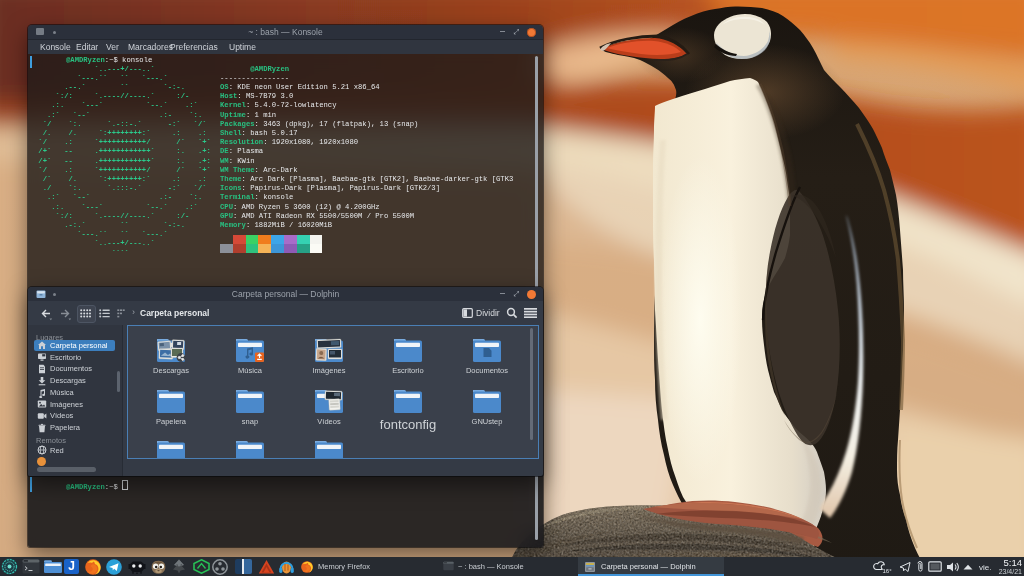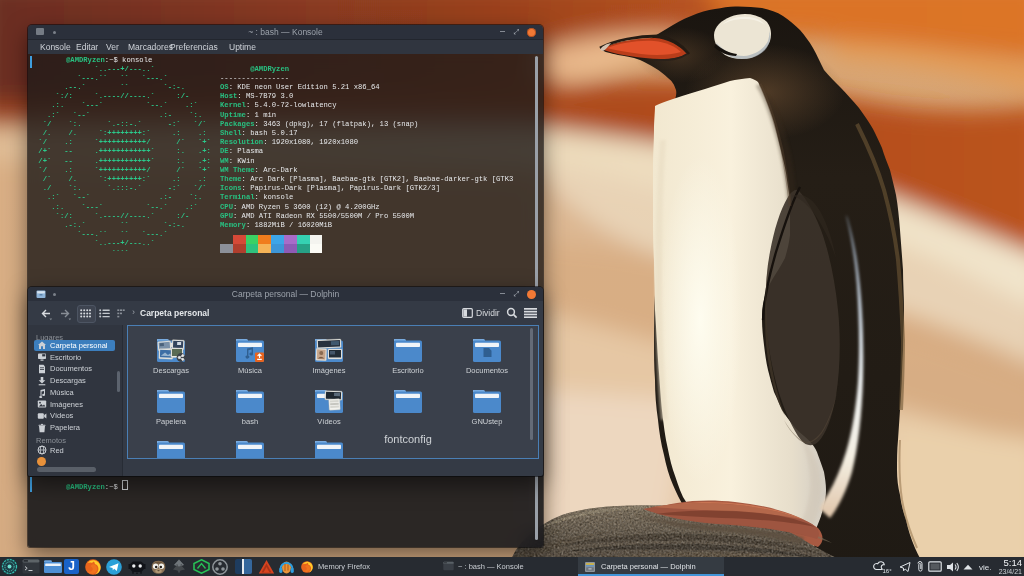--- a/index.html
+++ b/index.html
@@ -457,21 +457,21 @@
             <rect x="2" y="4.6" width="28" height="21.4" rx="1.6" fill="url(#fgrad)" opacity="0"></rect>
             <rect x="4" y="6.8" width="24" height="4.2" rx="0.8" fill="#f0f4f8"></rect>
           </svg></div>
         <div style="position:absolute;left:3px;top:91px;width:80px;text-align:center;font-size:7.5px;color:#ced2d6;">Papelera</div>
         <div style="position:absolute;left:106px;top:61px;"><svg width="32" height="27" viewBox="0 0 32 27">
             <path d="M2,3 h10.5 a1.5,1.5 0 0 1 1.5,1.5 v1 h-12 z" fill="#79abdf"></path>
             <rect x="2" y="4.6" width="28" height="21.4" rx="1.6" fill="#4b89cb"></rect>
             <rect x="2" y="4.6" width="28" height="21.4" rx="1.6" fill="url(#fgrad)" opacity="0"></rect>
             <rect x="4" y="6.8" width="24" height="4.2" rx="0.8" fill="#f0f4f8"></rect>
           </svg></div>
-        <div style="position:absolute;left:82px;top:91px;width:80px;text-align:center;font-size:7.5px;color:#ced2d6;">bash</div>
+        <div style="position:absolute;left:82px;top:91px;width:80px;text-align:center;font-size:7.5px;color:#ced2d6;">snap</div>
         <div style="position:absolute;left:185px;top:61px;"><svg width="32" height="27" viewBox="0 0 32 27">
             <path d="M2,3 h10.5 a1.5,1.5 0 0 1 1.5,1.5 v1 h-12 z" fill="#79abdf"></path>
             <rect x="2" y="4.6" width="28" height="21.4" rx="1.6" fill="#4b89cb"></rect>
             <rect x="2" y="4.6" width="28" height="21.4" rx="1.6" fill="url(#fgrad)" opacity="0"></rect>
             <rect x="4" y="6.8" width="24" height="4.2" rx="0.8" fill="#f0f4f8"></rect>
             <g transform="translate(12,4) rotate(2 9 4)">
               <rect x="0" y="0" width="17" height="9" rx="0.8" fill="#e9e9e5" stroke="#b9b9b2" stroke-width="0.4"></rect>
               <rect x="1" y="1" width="15" height="7" fill="#1e2730"></rect>
               <rect x="9" y="1.8" width="6" height="3.2" fill="#5a6a7a"></rect>
             </g>
@@ -482,21 +482,21 @@
               <rect x="1.2" y="6.8" width="8.6" height="2" fill="#d6d6d0"></rect>
             </g>
           </svg></div>
         <div style="position:absolute;left:161px;top:91px;width:80px;text-align:center;font-size:7.5px;color:#ced2d6;">Vídeos</div>
         <div style="position:absolute;left:264px;top:61px;"><svg width="32" height="27" viewBox="0 0 32 27">
             <path d="M2,3 h10.5 a1.5,1.5 0 0 1 1.5,1.5 v1 h-12 z" fill="#79abdf"></path>
             <rect x="2" y="4.6" width="28" height="21.4" rx="1.6" fill="#4b89cb"></rect>
             <rect x="2" y="4.6" width="28" height="21.4" rx="1.6" fill="url(#fgrad)" opacity="0"></rect>
             <rect x="4" y="6.8" width="24" height="4.2" rx="0.8" fill="#f0f4f8"></rect>
           </svg></div>
-        <div style="position:absolute;left:240px;top:91px;width:80px;text-align:center;font-size:11px;color:#ced2d6;margin-top:16px;">fontconfig</div>
+        <div style="position:absolute;left:240px;top:91px;width:80px;text-align:center;font-size:13px;color:#ced2d6;">fontconfig</div>
         <div style="position:absolute;left:343px;top:61px;"><svg width="32" height="27" viewBox="0 0 32 27">
             <path d="M2,3 h10.5 a1.5,1.5 0 0 1 1.5,1.5 v1 h-12 z" fill="#79abdf"></path>
             <rect x="2" y="4.6" width="28" height="21.4" rx="1.6" fill="#4b89cb"></rect>
             <rect x="2" y="4.6" width="28" height="21.4" rx="1.6" fill="url(#fgrad)" opacity="0"></rect>
             <rect x="4" y="6.8" width="24" height="4.2" rx="0.8" fill="#f0f4f8"></rect>
           </svg></div>
         <div style="position:absolute;left:319px;top:91px;width:80px;text-align:center;font-size:7.5px;color:#ced2d6;">GNUstep</div>
         <div style="position:absolute;left:27px;top:112px;"><svg width="32" height="27" viewBox="0 0 32 27">
             <path d="M2,3 h10.5 a1.5,1.5 0 0 1 1.5,1.5 v1 h-12 z" fill="#79abdf"></path>
             <rect x="2" y="4.6" width="28" height="21.4" rx="1.6" fill="#4b89cb"></rect>

